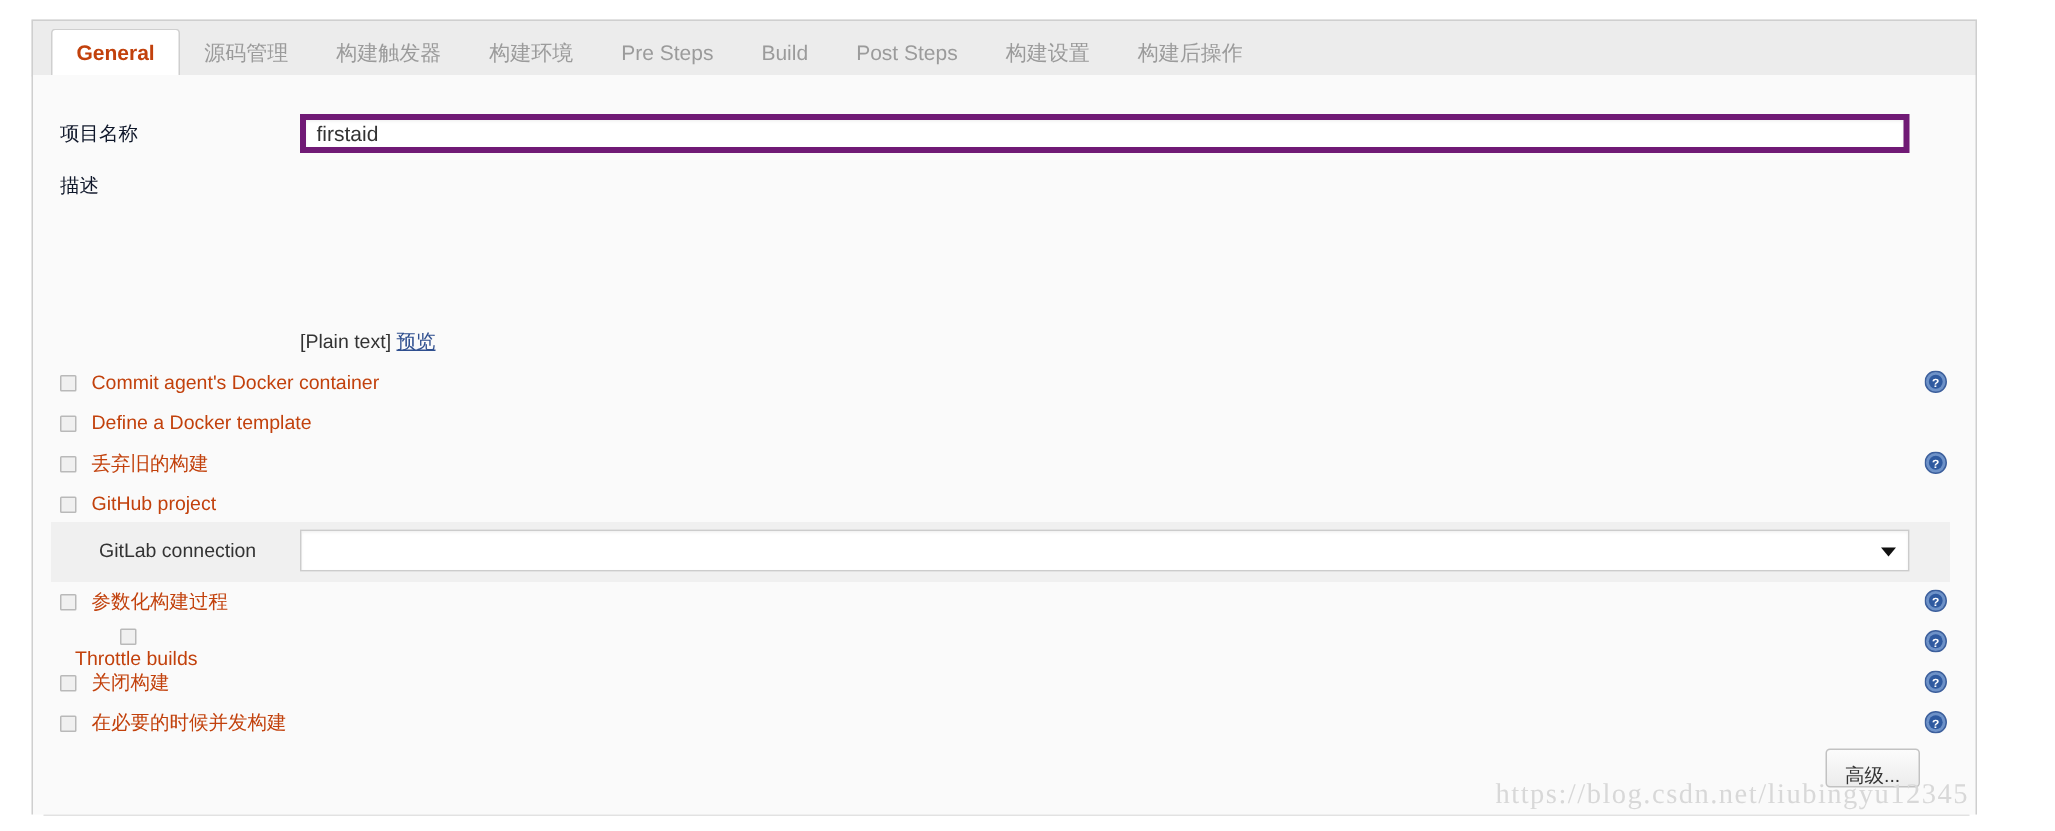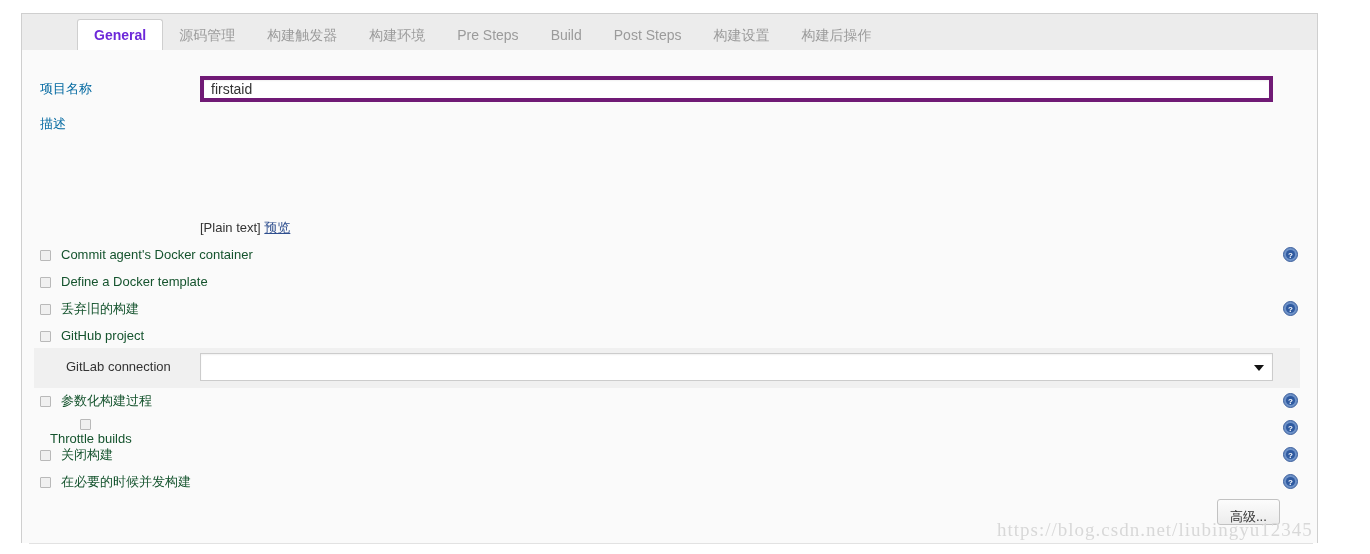--- a/index.html
+++ b/index.html
@@ -51,28 +51,27 @@
     height: 31px;
     line-height: 31px;
     font-size: 14px;
     color: #9b9b9b;
     white-space: nowrap;
     box-sizing: border-box;
     top: 1px;
   }
   .tab.active {
     background: #ffffff;
-    color: #6d28d9;
+    color: #c2410c;
     font-weight: bold;
     border: 1px solid #cfcfcf;
     border-bottom: 1px solid #ffffff;
     border-radius: 3px 3px 0 0;
     height: 32px;
     line-height: 30px;
-    margin-left: 43px;
   }
 
   
   #content {
     position: absolute;
     left: 21px;
     top: 50px;
     width: 1297px;
     height: 493px;
     background: #fafafa;
@@ -90,21 +89,21 @@
   }
 
   
   .row {
     position: absolute;
     display: flex;
     align-items: flex-start;
   }
   .fld-label {
     font-size: 13px;
-    color: #0369a1;
+    color: #0f172a;
     text-align: left;
   }
 
   .textinput {
     box-sizing: border-box;
     background: #ffffff;
     border: 4px solid #701a75;
     box-shadow: inset 0 1px 2px rgba(0,0,0,0.06);
     font-family: "Liberation Sans", "DejaVu Sans", sans-serif;
     font-size: 14px;
@@ -169,21 +168,21 @@
     box-sizing: border-box;
     border: 1px solid #b9b9b9;
     background: #f0f0f0;
     border-radius: 1px;
     display: inline-block;
     flex: 0 0 auto;
   }
   .cblabel {
     margin-left: 10px;
     font-size: 13px;
-    color: #14532d;
+    color: #c2410c;
     white-space: nowrap;
     line-height: 18px;
   }
 
   
   .help {
     position: absolute;
     left: 1283px;
     width: 15px;
     height: 15px;

